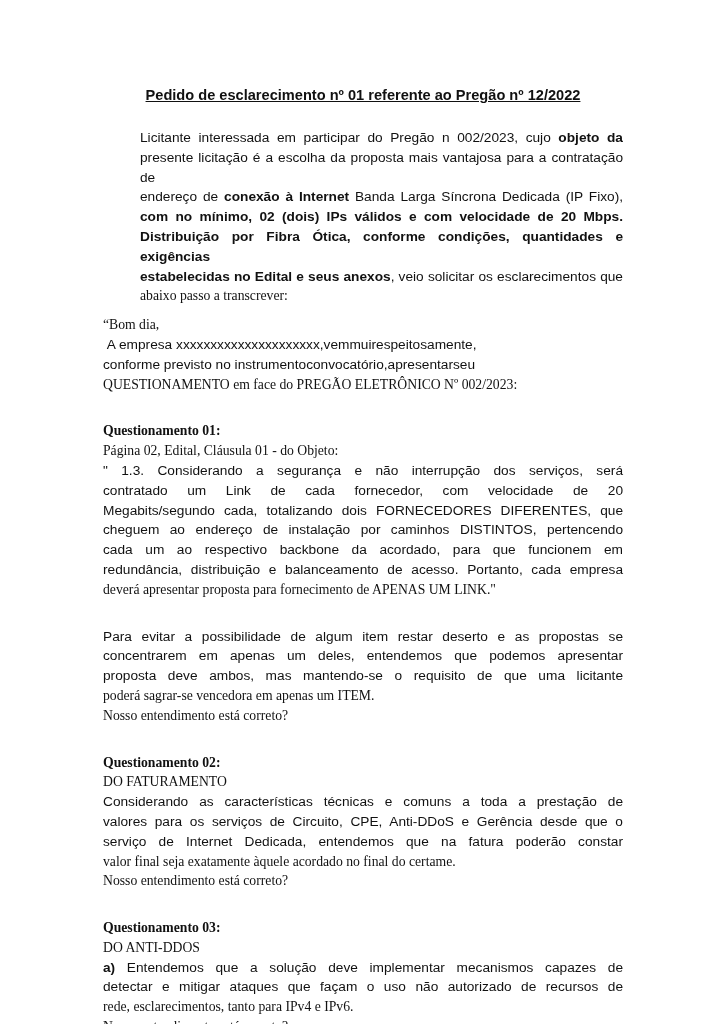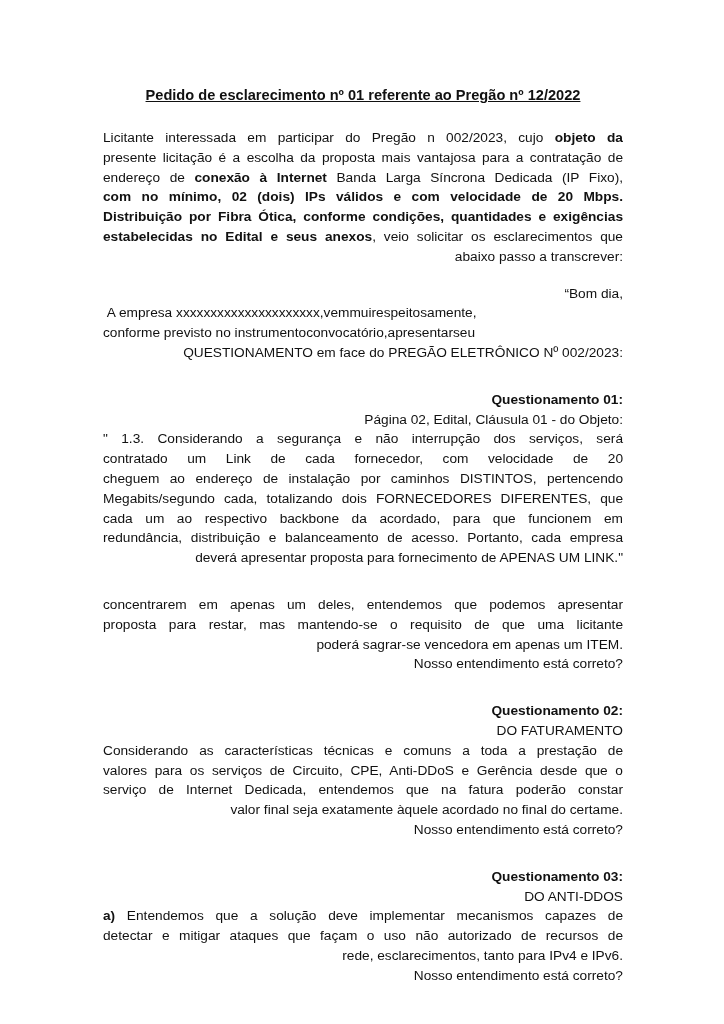--- a/index.html
+++ b/index.html
@@ -20,38 +20,38 @@
   }
   .title {
     font-weight: bold;
     font-size: 14.6px;
     text-align: center;
     text-decoration: underline;
     margin-bottom: 23px;
     line-height: 19px;
   }
   .block { margin-top: 27px; }
-  .block:first-of-type { margin-top: 0; }
-  .block[data-name="quote-intro-paragraph"] { margin-top: 17px; }
+  .block:first-of-type { margin-top: 0; margin-left: 37px; }
+  .block[data-name="quote-intro-paragraph"] { margin-top: 9px; }
   .line {
     font-size: 13.7px;
     line-height: 19.8px;
     min-height: 19.8px;
     white-space: normal;
   }
   .line.justify {
     text-align: justify;
     text-align-last: justify;
     text-justify: inter-word;
   }
   .line.between {
     display: flex;
     justify-content: flex-start;
   }
-  .line.left { text-align: right; }
+  .line.left { text-align: left; font-family: Liberation Serif, serif; }
   .seg.b { font-weight: bold; }
 </style>
 </head>
 <body>
 
 <div class="page" data-name="document-page">
   <div class="content" data-name="document-content">
     <div class="title" data-name="document-title">Pedido de esclarecimento nº 01 referente ao Pregão nº 12/2022</div>
     <div data-name="document-blocks">
         <div class="block" data-name="intro-paragraph">
@@ -77,29 +77,30 @@
             <span class="seg" data-name="text">apresentar</span>
             <span class="seg" data-name="text">seu</span>
           </div>
           <div class="line left" data-name="text-line"><span class="seg" data-name="text">QUESTIONAMENTO em face do PREGÃO ELETRÔNICO Nº 002/2023:</span></div>
         </div>
         <div class="block" data-name="questionamento-01">
           <div class="line left" data-name="text-line"><span class="seg b" data-name="bold-text">Questionamento 01:</span></div>
           <div class="line left" data-name="text-line"><span class="seg" data-name="text">Página 02, Edital, Cláusula 01 - do Objeto:</span></div>
           <div class="line justify" data-name="text-line"><span class="seg" data-name="text">"&nbsp;1.3. Considerando a segurança e não interrupção dos serviços, será</span></div>
           <div class="line justify" data-name="text-line"><span class="seg" data-name="text">contratado um Link de cada fornecedor, com velocidade de 20</span></div>
+          <div class="line justify" data-name="text-line"><span class="seg" data-name="text">Megabits/segundo cada, totalizando dois FORNECEDORES DIFERENTES, que</span></div>
           <div class="line justify" data-name="text-line"><span class="seg" data-name="text">cheguem ao endereço de instalação por caminhos DISTINTOS, pertencendo</span></div>
-          <div class="line justify" data-name="text-line"><span class="seg" data-name="text">Megabits/segundo cada, totalizando dois FORNECEDORES DIFERENTES, que</span></div>
           <div class="line justify" data-name="text-line"><span class="seg" data-name="text">cada um ao respectivo backbone da acordado, para que funcionem em</span></div>
           <div class="line justify" data-name="text-line"><span class="seg" data-name="text">redundância, distribuição e balanceamento de acesso. Portanto, cada empresa</span></div>
           <div class="line left" data-name="text-line"><span class="seg" data-name="text">deverá apresentar proposta para fornecimento de APENAS UM LINK."</span></div>
         </div>
         <div class="block" data-name="entendimento-01">
+          <div class="line justify" data-name="text-line"><span class="seg" data-name="text">Para evitar a possibilidade de algum item restar deserto e as propostas se</span></div>
           <div class="line justify" data-name="text-line"><span class="seg" data-name="text">concentrarem em apenas um deles, entendemos que podemos apresentar</span></div>
-          <div class="line justify" data-name="text-line"><span class="seg" data-name="text">proposta para restar, mas mantendo-se o requisito de que uma licitante</span></div>
+          <div class="line justify" data-name="text-line"><span class="seg" data-name="text">proposta deve ambos, mas mantendo-se o requisito de que uma licitante</span></div>
           <div class="line left" data-name="text-line"><span class="seg" data-name="text">poderá sagrar-se vencedora em apenas um ITEM.</span></div>
           <div class="line left" data-name="text-line"><span class="seg" data-name="text">Nosso entendimento está correto?</span></div>
         </div>
         <div class="block" data-name="questionamento-02">
           <div class="line left" data-name="text-line"><span class="seg b" data-name="bold-text">Questionamento 02:</span></div>
           <div class="line left" data-name="text-line"><span class="seg" data-name="text">DO FATURAMENTO</span></div>
           <div class="line justify" data-name="text-line"><span class="seg" data-name="text">Considerando as características técnicas e comuns a toda a prestação de</span></div>
           <div class="line justify" data-name="text-line"><span class="seg" data-name="text">valores para os serviços de Circuito, CPE, Anti-DDoS e Gerência desde que o</span></div>
           <div class="line justify" data-name="text-line"><span class="seg" data-name="text">serviço de Internet Dedicada, entendemos que na fatura poderão constar</span></div>
           <div class="line left" data-name="text-line"><span class="seg" data-name="text">valor final seja exatamente àquele acordado no final do certame.</span></div>

